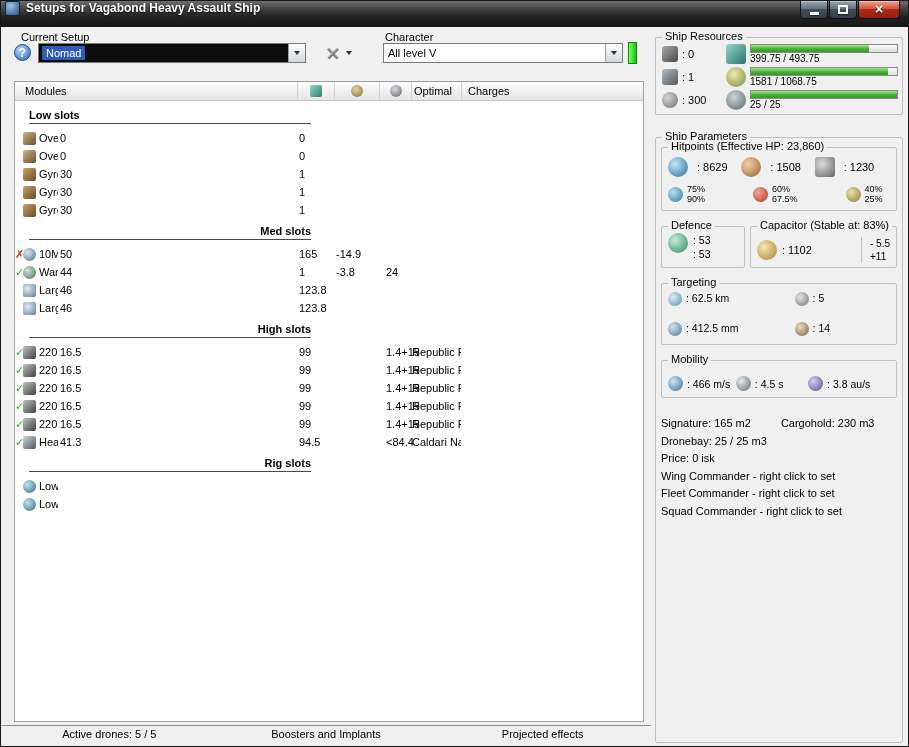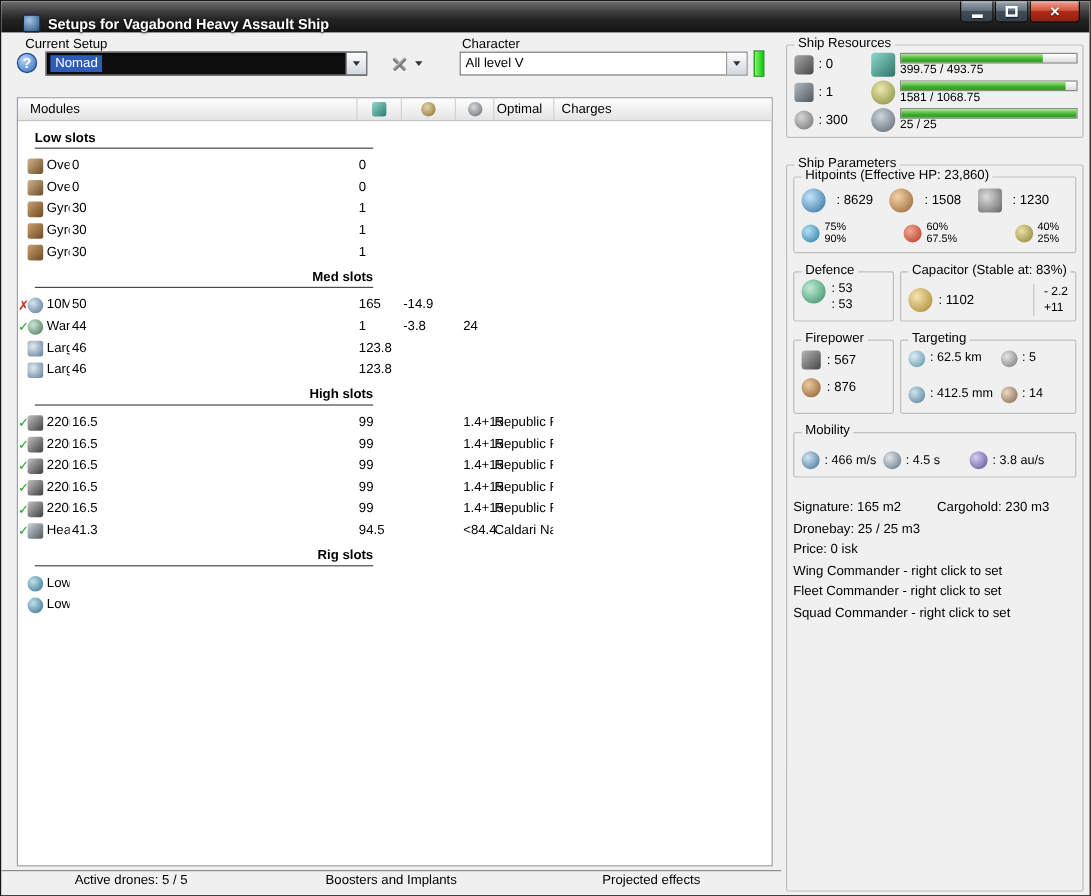--- a/index.html
+++ b/index.html
@@ -3,21 +3,21 @@
 <meta charset="utf-8">
 <style>
   *{margin:0;padding:0;box-sizing:border-box;}
   html,body{width:909px;height:747px;}
   body{font-family:"Liberation Sans","DejaVu Sans",sans-serif;font-size:11px;background:#3a3a3a;}
   .window{position:relative;width:909px;height:747px;background:#f0f0f0;border:1px solid #161616;overflow:hidden;}
 
   
   .titlebar{position:absolute;top:0;left:0;right:0;height:26px;
     background:linear-gradient(#6e6e6e,#3d3d3d 35%,#232323 60%,#141414);
-    display:flex;align-items:flex-end;padding-left:18px;}
+    display:flex;align-items:flex-start;padding-left:4px;}
   .app-icon{width:15px;height:15px;border-radius:2px;border:1px solid #10263c;
     background:radial-gradient(circle at 35% 30%,#9fc4e8,#27507e);}
   .title{color:#fff;font-size:12px;margin-left:6px;text-shadow:0 1px 2px rgba(0,0,0,.9);font-weight:bold;}
   .winbtns{position:absolute;top:0;right:8px;display:flex;gap:1px;}
   .wbtn{width:28px;height:18px;border:1px solid #101010;border-top:0;border-radius:0 0 4px 4px;
     background:linear-gradient(#9aa6b2,#66737f 45%,#414e5a 50%,#333f4a);
     box-shadow:inset 0 1px 0 rgba(255,255,255,.4);display:flex;align-items:center;justify-content:center;}
   .wbtn.close{width:42px;background:linear-gradient(#f0a090,#d4553e 45%,#b02a16 50%,#8e2010);}
   .g-min{width:9px;height:3px;background:#fff;margin-top:8px;box-shadow:0 1px 1px rgba(0,0,0,.6);}
   .g-max{width:10px;height:9px;border:2px solid #fff;box-shadow:0 1px 1px rgba(0,0,0,.6);}
@@ -554,38 +554,27 @@
             <div class="def-vals">
               <div>: 53</div>
               <div>: 53</div>
             </div>
           </div>
           <div class="groupbox gb-cap">
             <span class="gb-label">Capacitor (Stable at: 83%)</span>
             <i class="ricon i20 ic-capa"></i>
             <span>: 1102</span>
             <div class="cap-delta">
-              <div>- 2.2</div>
+              <div>- 5.5</div>
               <div>+11</div>
             </div>
           </div>
         </div>
 
         <div class="row2">
-          <div class="groupbox gb-fire">
-            <span class="gb-label">Firepower</span>
-            <div class="fp-item">
-              <i class="ricon i16 ic-volley"></i>
-              <span>: 567</span>
-            </div>
-            <div class="fp-item">
-              <i class="ricon i16 ic-dps"></i>
-              <span>: 876</span>
-            </div>
-          </div>
           <div class="groupbox gb-targ">
             <span class="gb-label">Targeting</span>
             <div class="tg-item">
               <i class="ricon i14 ic-range"></i>
               <span>: 62.5 km</span>
             </div>
             <div class="tg-item">
               <i class="ricon i14 ic-maxt"></i>
               <span>: 5</span>
             </div>

